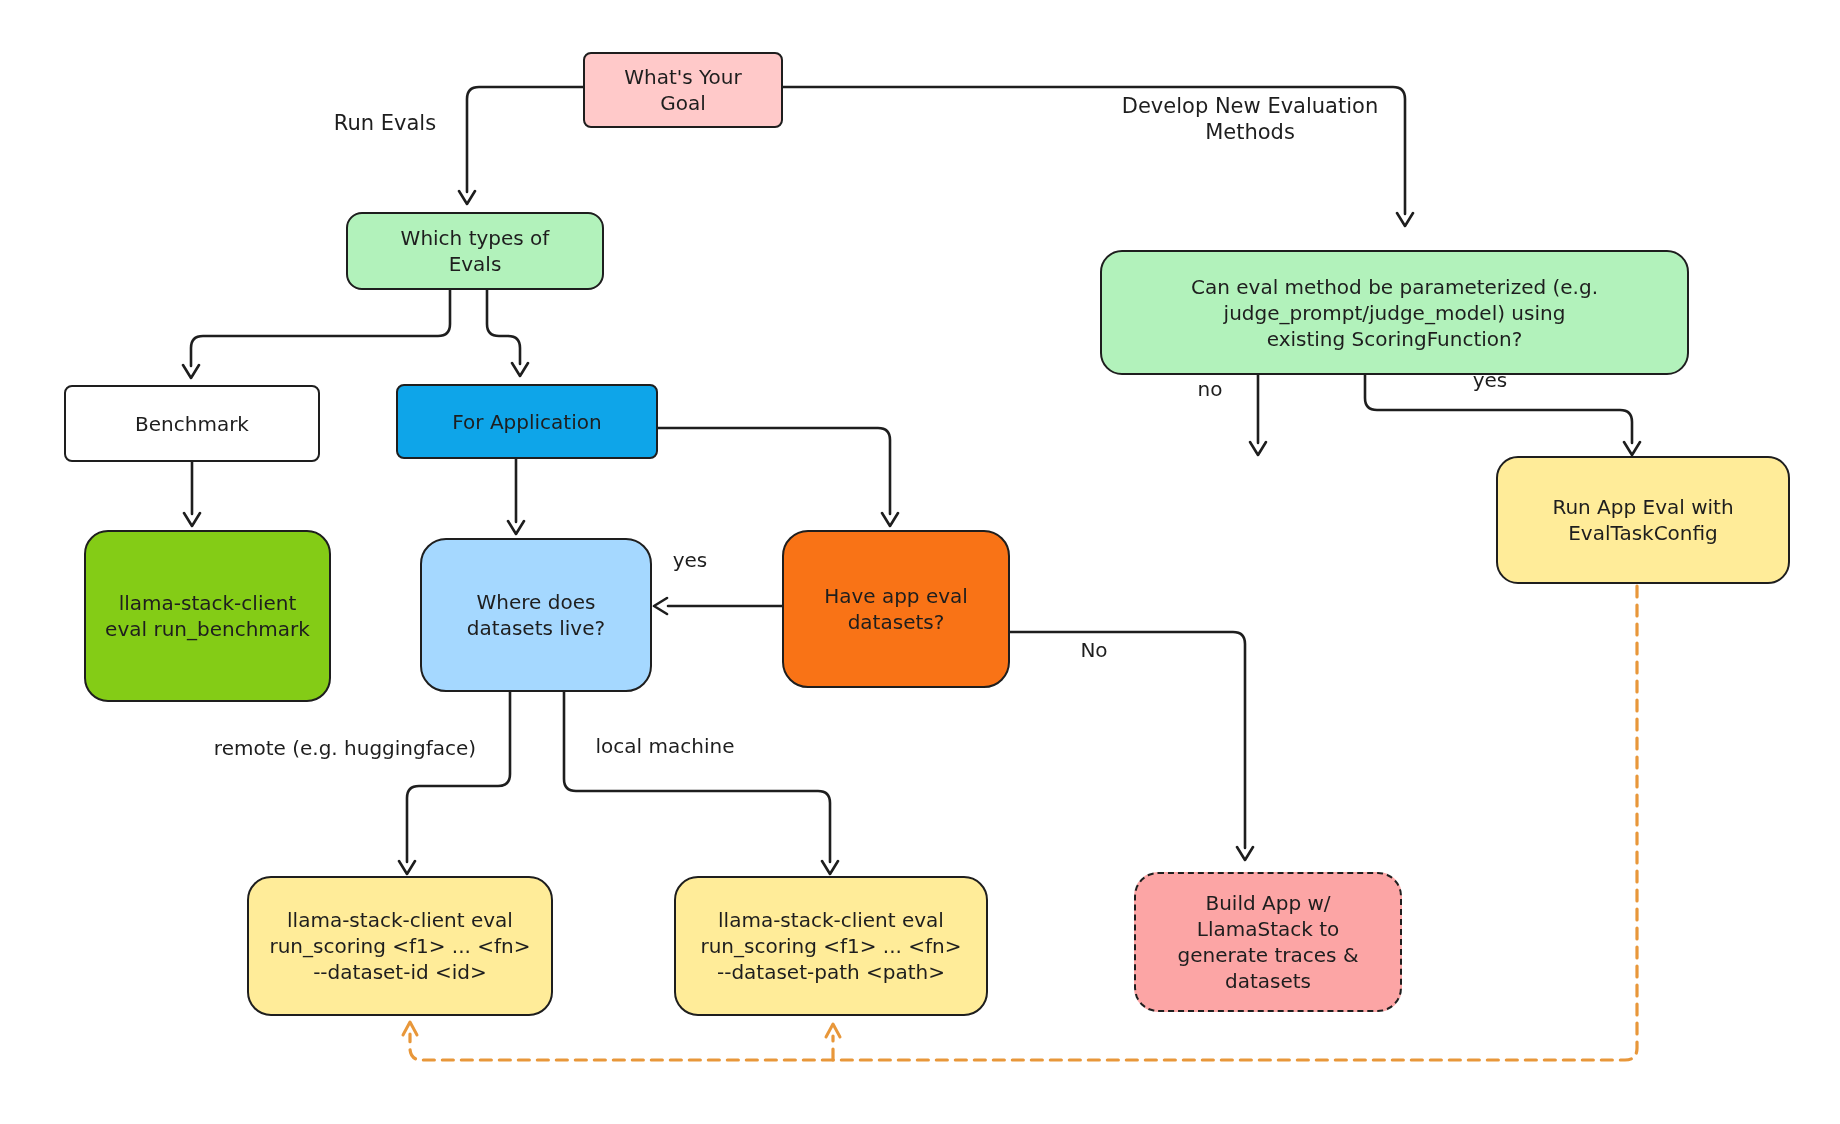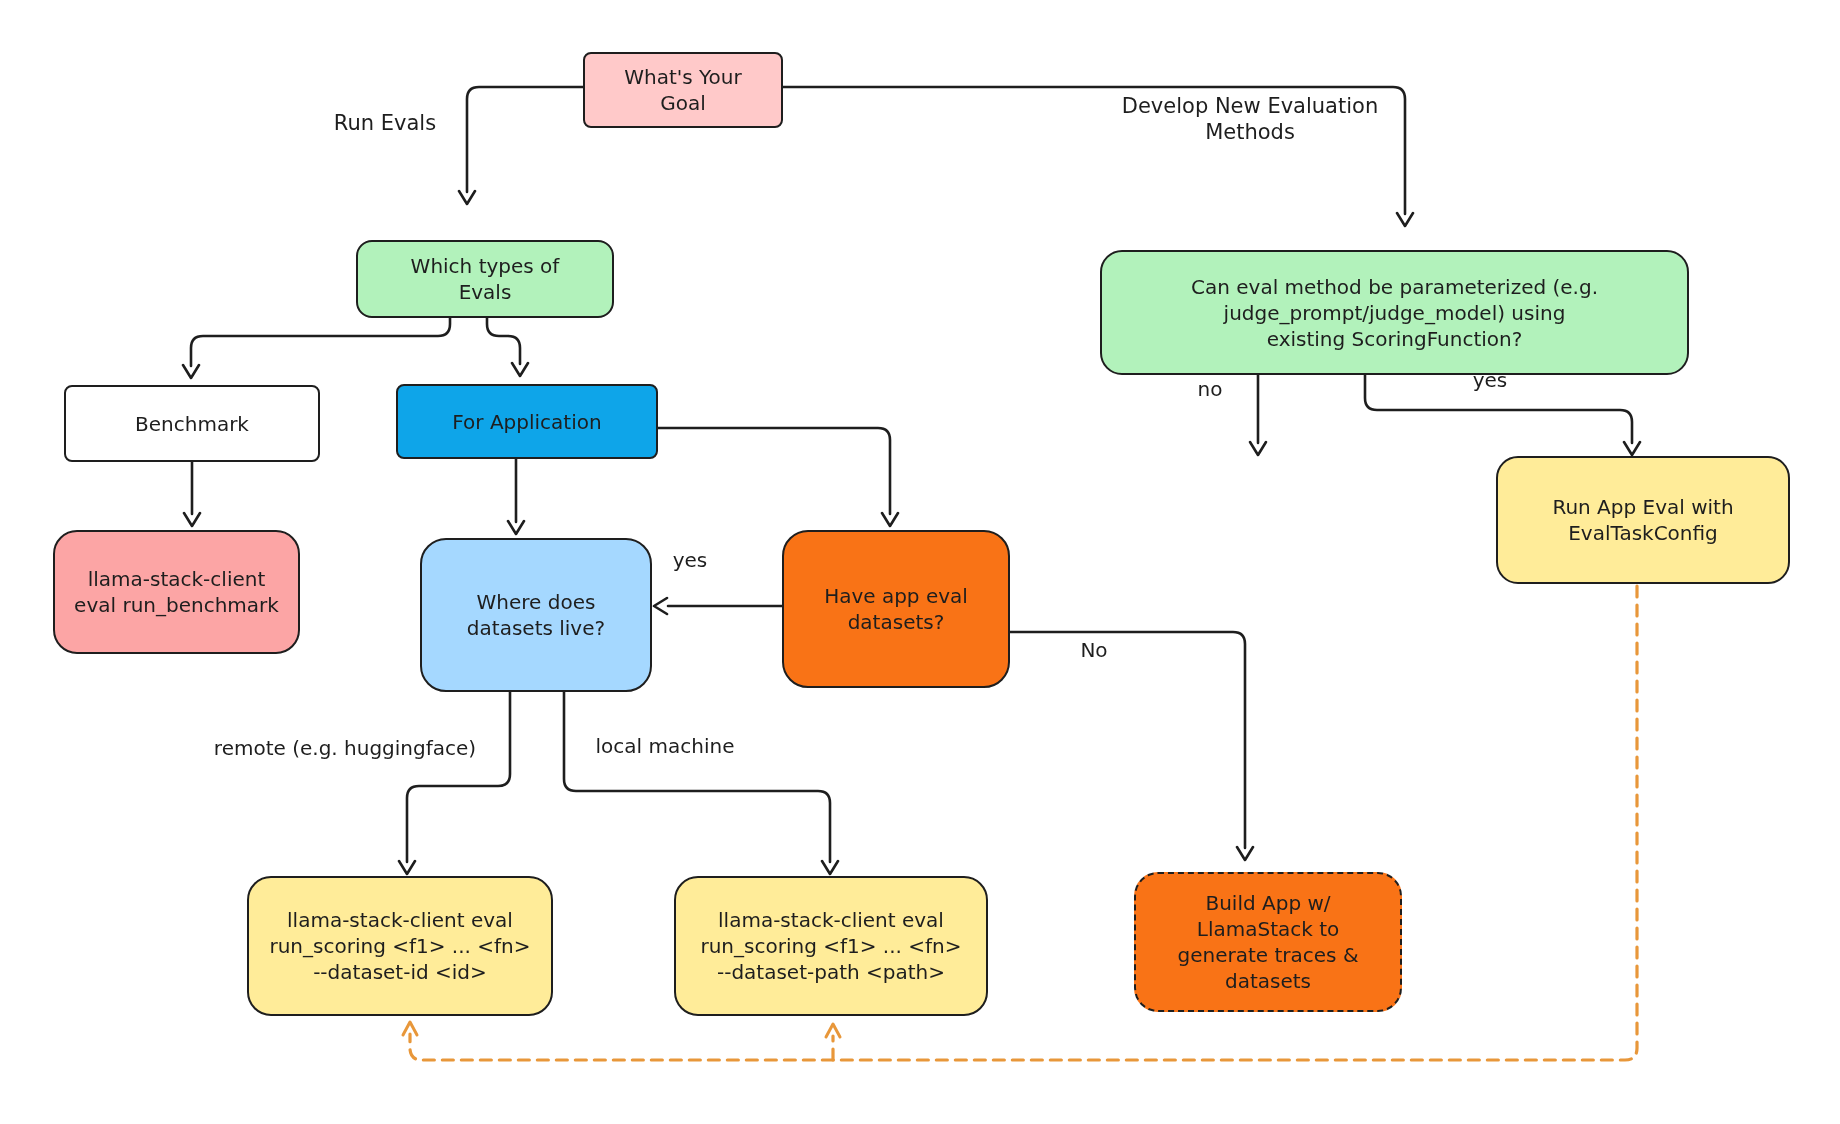--- a/index.html
+++ b/index.html
@@ -24,32 +24,32 @@
   }
   .node span{white-space:pre-line;}
   .elabel{
     position:absolute;
     text-align:center;
     font-size:20px;line-height:1.25;
     white-space:pre-line;
   }
   
   .n-goal            {left:583px; top:52px;  width:200px; height:76px;  background:#ffc9c9; border-radius:8px;}
-  .n-which           {left:356px; top:212px; width:258px; height:78px;  background:#b2f2bb; border-radius:16px;margin-top:28px;}
+  .n-which           {left:346px; top:212px; width:258px; height:78px;  background:#b2f2bb; border-radius:16px;}
   .n-canparam        {left:1100px;top:230px; width:589px; height:125px; background:#b2f2bb; border-radius:22px;margin-top:20px;}
   .n-benchmark       {left:64px;  top:385px; width:256px; height:77px;  background:#ffffff; border-radius:8px;}
   .n-forapp          {left:396px; top:384px; width:262px; height:75px;  background:#0ea5e9; border-radius:8px;}
   .n-where           {left:420px; top:538px; width:232px; height:154px; background:#a5d8ff; border-radius:26px;padding-left:8px;}
   .n-have            {left:782px; top:530px; width:228px; height:158px; background:#f97316; border-radius:26px;}
-  .n-runbench        {left:53px;  top:530px; width:247px; height:124px; background:#fca5a5; border-radius:24px;}
+  .n-runbench        {left:84px;  top:530px; width:247px; height:172px; background:#84cc16; border-radius:24px;}
   .n-addcode         {left:1095px;top:456px; width:297px; height:128px; background:#ffec99; border-radius:22px;}
   .n-runappeval      {left:1496px;top:456px; width:294px; height:128px; background:#ffec99; border-radius:22px;}
   .n-scoringid       {left:247px; top:876px; width:306px; height:140px; background:#ffec99; border-radius:24px;}
   .n-scoringpath     {left:674px; top:876px; width:314px; height:140px; background:#ffec99; border-radius:24px;}
-  .n-buildapp        {left:1134px;top:872px; width:268px; height:140px; background:#f97316; border-radius:24px; border-style:dashed;}
+  .n-buildapp        {left:1134px;top:872px; width:268px; height:140px; background:#fca5a5; border-radius:24px; border-style:dashed;}
   
   .l-runevals {left:300px; top:110px; width:170px; font-size:21px;}
   .l-develop  {left:1090px;top:93px;  width:320px; font-size:21px;}
   .l-noparam  {left:1185px;top:377px; width:50px;}
   .l-yesparam {left:1458px;top:368px; width:64px;}
   .l-yeshave  {left:658px; top:548px; width:64px;}
   .l-nohave   {left:1062px;top:638px; width:64px;}
   .l-remote   {left:180px; top:736px; width:330px;}
   .l-local    {left:570px; top:734px; width:190px;}
 </style>

